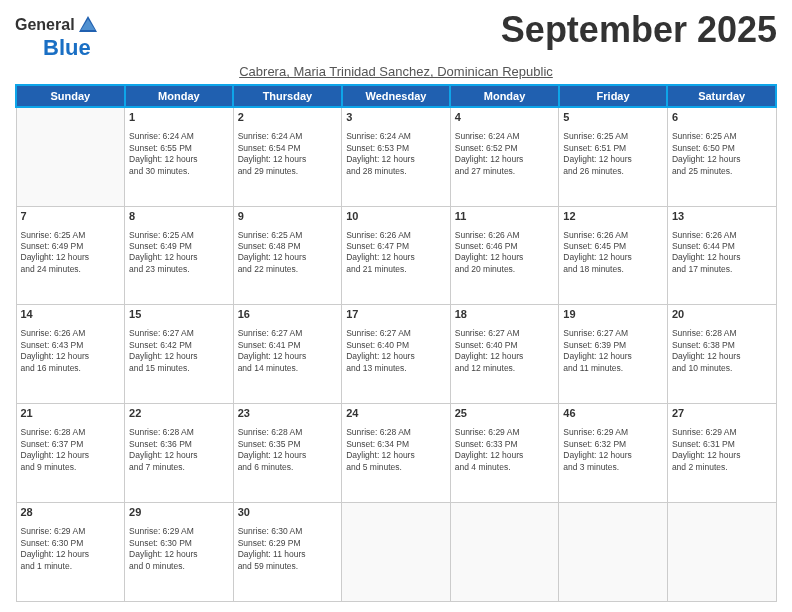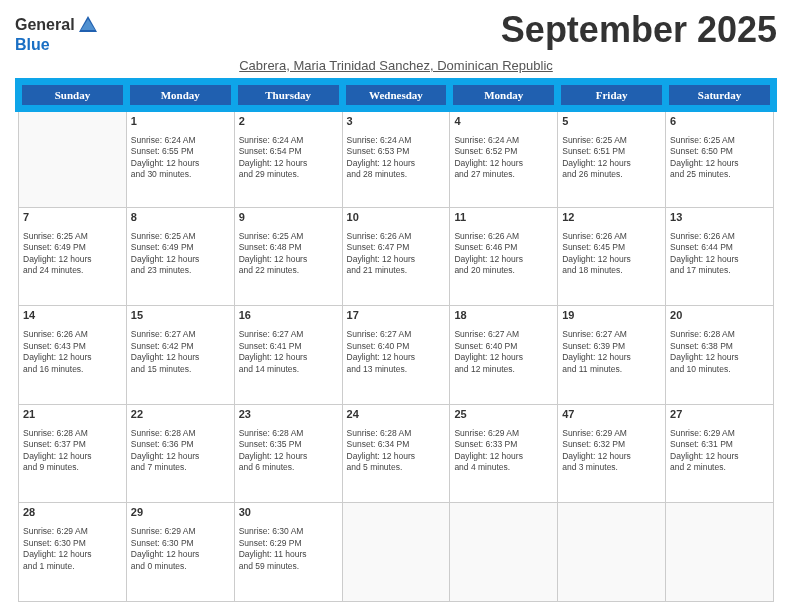--- a/index.html
+++ b/index.html
@@ -28,24 +28,25 @@
       align-items: center;
       margin-top: 4px;
     }
     .logo-text-general {
       font-size: 16px;
       font-weight: bold;
       color: #333;
       line-height: 1.1;
     }
     .logo-text-blue {
-      font-size: 16px;
+      font-size: 22px;
       font-weight: bold;
       color: #1a6fc4;
       line-height: 1.1;
+      margin-left: 28px;
     }
     .logo-icon {
       width: 22px;
       height: 22px;
       margin-left: 2px;
     }
     .title-block {
       text-align: right;
     }
     .month-title {
@@ -67,22 +68,21 @@
       width: 100%;
       flex: 1;
       font-size: 9.5px;
     }
     .calendar th {
       background: #2060b0;
       color: #fff;
       text-align: center;
       padding: 4px 2px;
       font-size: 11px;
-      border: 7px solid #0ea5e9;
-      font-family: Liberation Serif, serif;
+      border: 2px solid #0ea5e9;
     }
     .calendar td {
       border: 1px solid #ccc;
       vertical-align: top;
       padding: 3px 4px;
       width: calc(100% / 7);
       height: 76px;
     }
     .day-num {
       font-size: 11px;
@@ -241,21 +241,21 @@
           </td>
           <td>
             <span class="day-num">24</span>
             <div class="day-info">Sunrise: 6:28 AM<br>Sunset: 6:34 PM<br>Daylight: 12 hours<br>and 5 minutes.</div>
           </td>
           <td>
             <span class="day-num">25</span>
             <div class="day-info">Sunrise: 6:29 AM<br>Sunset: 6:33 PM<br>Daylight: 12 hours<br>and 4 minutes.</div>
           </td>
           <td>
-            <span class="day-num">47</span>
+            <span class="day-num">46</span>
             <div class="day-info">Sunrise: 6:29 AM<br>Sunset: 6:32 PM<br>Daylight: 12 hours<br>and 3 minutes.</div>
           </td>
           <td>
             <span class="day-num">27</span>
             <div class="day-info">Sunrise: 6:29 AM<br>Sunset: 6:31 PM<br>Daylight: 12 hours<br>and 2 minutes.</div>
           </td>
         </tr>
         <tr>
           <td>
             <span class="day-num">28</span>

